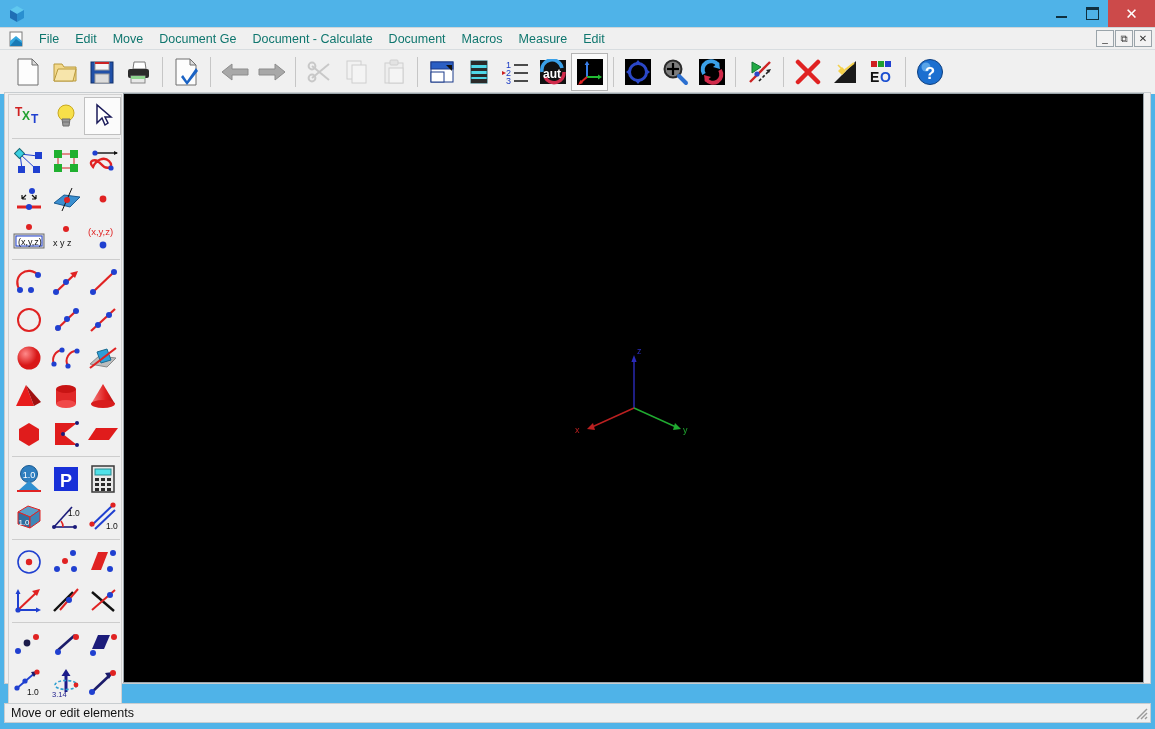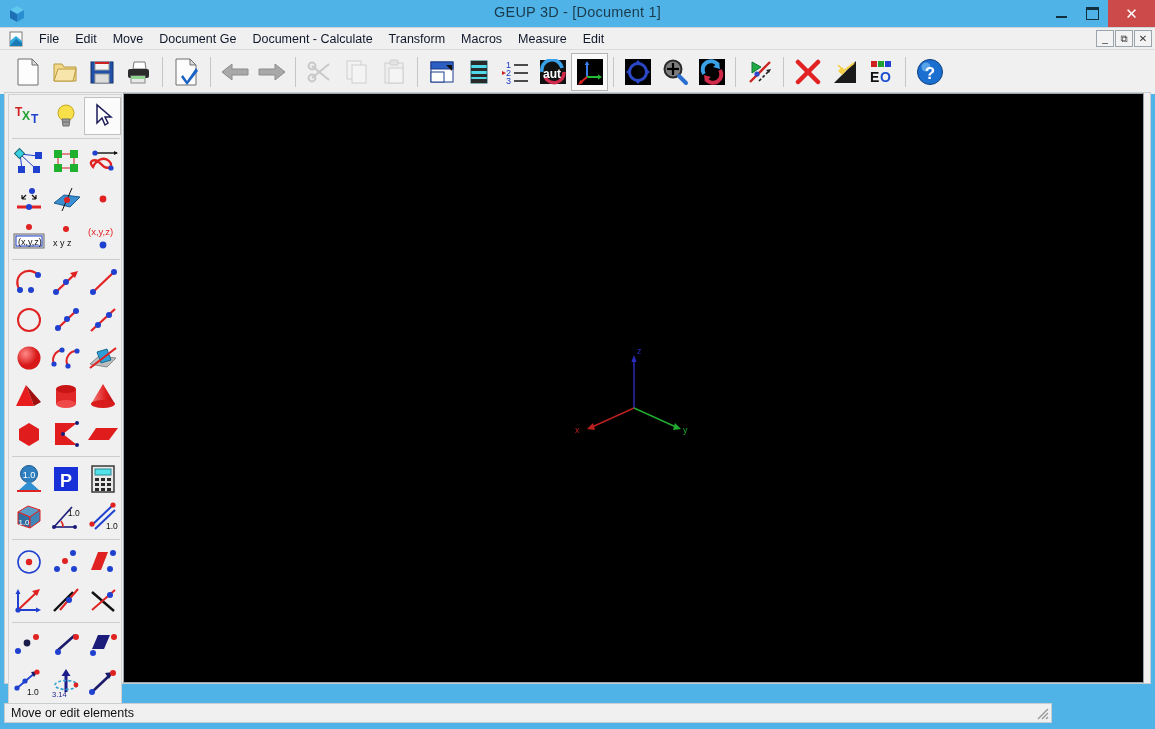--- a/index.html
+++ b/index.html
@@ -62,21 +62,21 @@
     width: 1155px; height: 23px;
     background: #f0f0f0;
     border-top: 1px solid #cfd6da;
     border-bottom: 1px solid #d8dde0;
     display: flex; align-items: center;
   }
   .doc-icon { width: 17px; height: 16px; margin-left: 8px; margin-right: 6px; }
   .menu-item {
     padding: 2px 8px;
     font-size: 12.5px;
-    color: #0f172a;
+    color: #0f766e;
     white-space: nowrap;
   }
   .mdi-ctrls {
     position: absolute; right: 3px; top: 2px;
     display: flex; gap: 1px;
   }
   .mdi-btn {
     width: 18px; height: 17px;
     border: 1px solid #9aa4aa;
     background: #f3f3f3;
@@ -141,21 +141,21 @@
     width: 1021px; height: 590px;
     background: #000;
     border: 1px solid #9aa4aa;
   }
   .canvas-inner { position: relative; width: 100%; height: 100%; }
   .axes { position: absolute; left: 50%; top: 50%; transform: translate(-50%,-50%); }
 
   
   .statusbar {
     position: absolute; left: 4px; bottom: 6px;
-    width: 1048px; height: 20px;
+    width: 1147px; height: 20px;
     background: #f0f0f0;
     border: 1px solid #c8cdd0;
     display: flex; align-items: center;
   }
   .status-text {
     font-size: 12.5px; color: #101010; padding-left: 6px;
   }
   .grip {
     position: absolute; right: 1px; bottom: 1px;
     width: 16px; height: 16px;
@@ -173,40 +173,39 @@
 <div id="app">
 
   <div class="titlebar">
     <div class="app-icon">
       <svg class="cube-svg" width="22" height="22" viewBox="0 0 22 22">
         <polygon points="4,7 11,3 18,7 11,11" fill="#5fc8ef"></polygon>
         <polygon points="4,7 11,11 11,19 4,15" fill="#1f6fb5"></polygon>
         <polygon points="18,7 11,11 11,19 18,15" fill="#2a8fd0"></polygon>
       </svg>
     </div>
-    <div class="title-text">GEUP 3D - [Document 1]</div>
     <div class="win-ctrls">
       <div class="win-btn min"></div>
       <div class="win-btn max"></div>
       <div class="win-btn close">✕</div>
     </div>
   </div>
 
   <div class="menubar">
     <svg class="doc-icon" width="17" height="16" viewBox="0 0 17 16">
       <rect x="2" y="1" width="12" height="14" fill="#ffffff" stroke="#7a7a7a"></rect>
       <polygon points="2,10 8,5 14,10 14,15 2,15" fill="#35a8e0"></polygon>
       <polygon points="2,15 14,15 14,12 8,8" fill="#1a7ab5"></polygon>
     </svg>
     <div class="menu-item">File</div>
     <div class="menu-item">Edit</div>
     <div class="menu-item">Move</div>
     <div class="menu-item">Document Ge</div>
     <div class="menu-item">Document - Calculate</div>
-    <div class="menu-item">Transform</div>
+    <div class="menu-item">Document</div>
     <div class="menu-item">Macros</div>
     <div class="menu-item">Measure</div>
     <div class="menu-item">Edit</div>
     <div class="mdi-ctrls">
       <div class="mdi-btn">_</div>
       <div class="mdi-btn">⧉</div>
       <div class="mdi-btn">✕</div>
     </div>
   </div>
 

